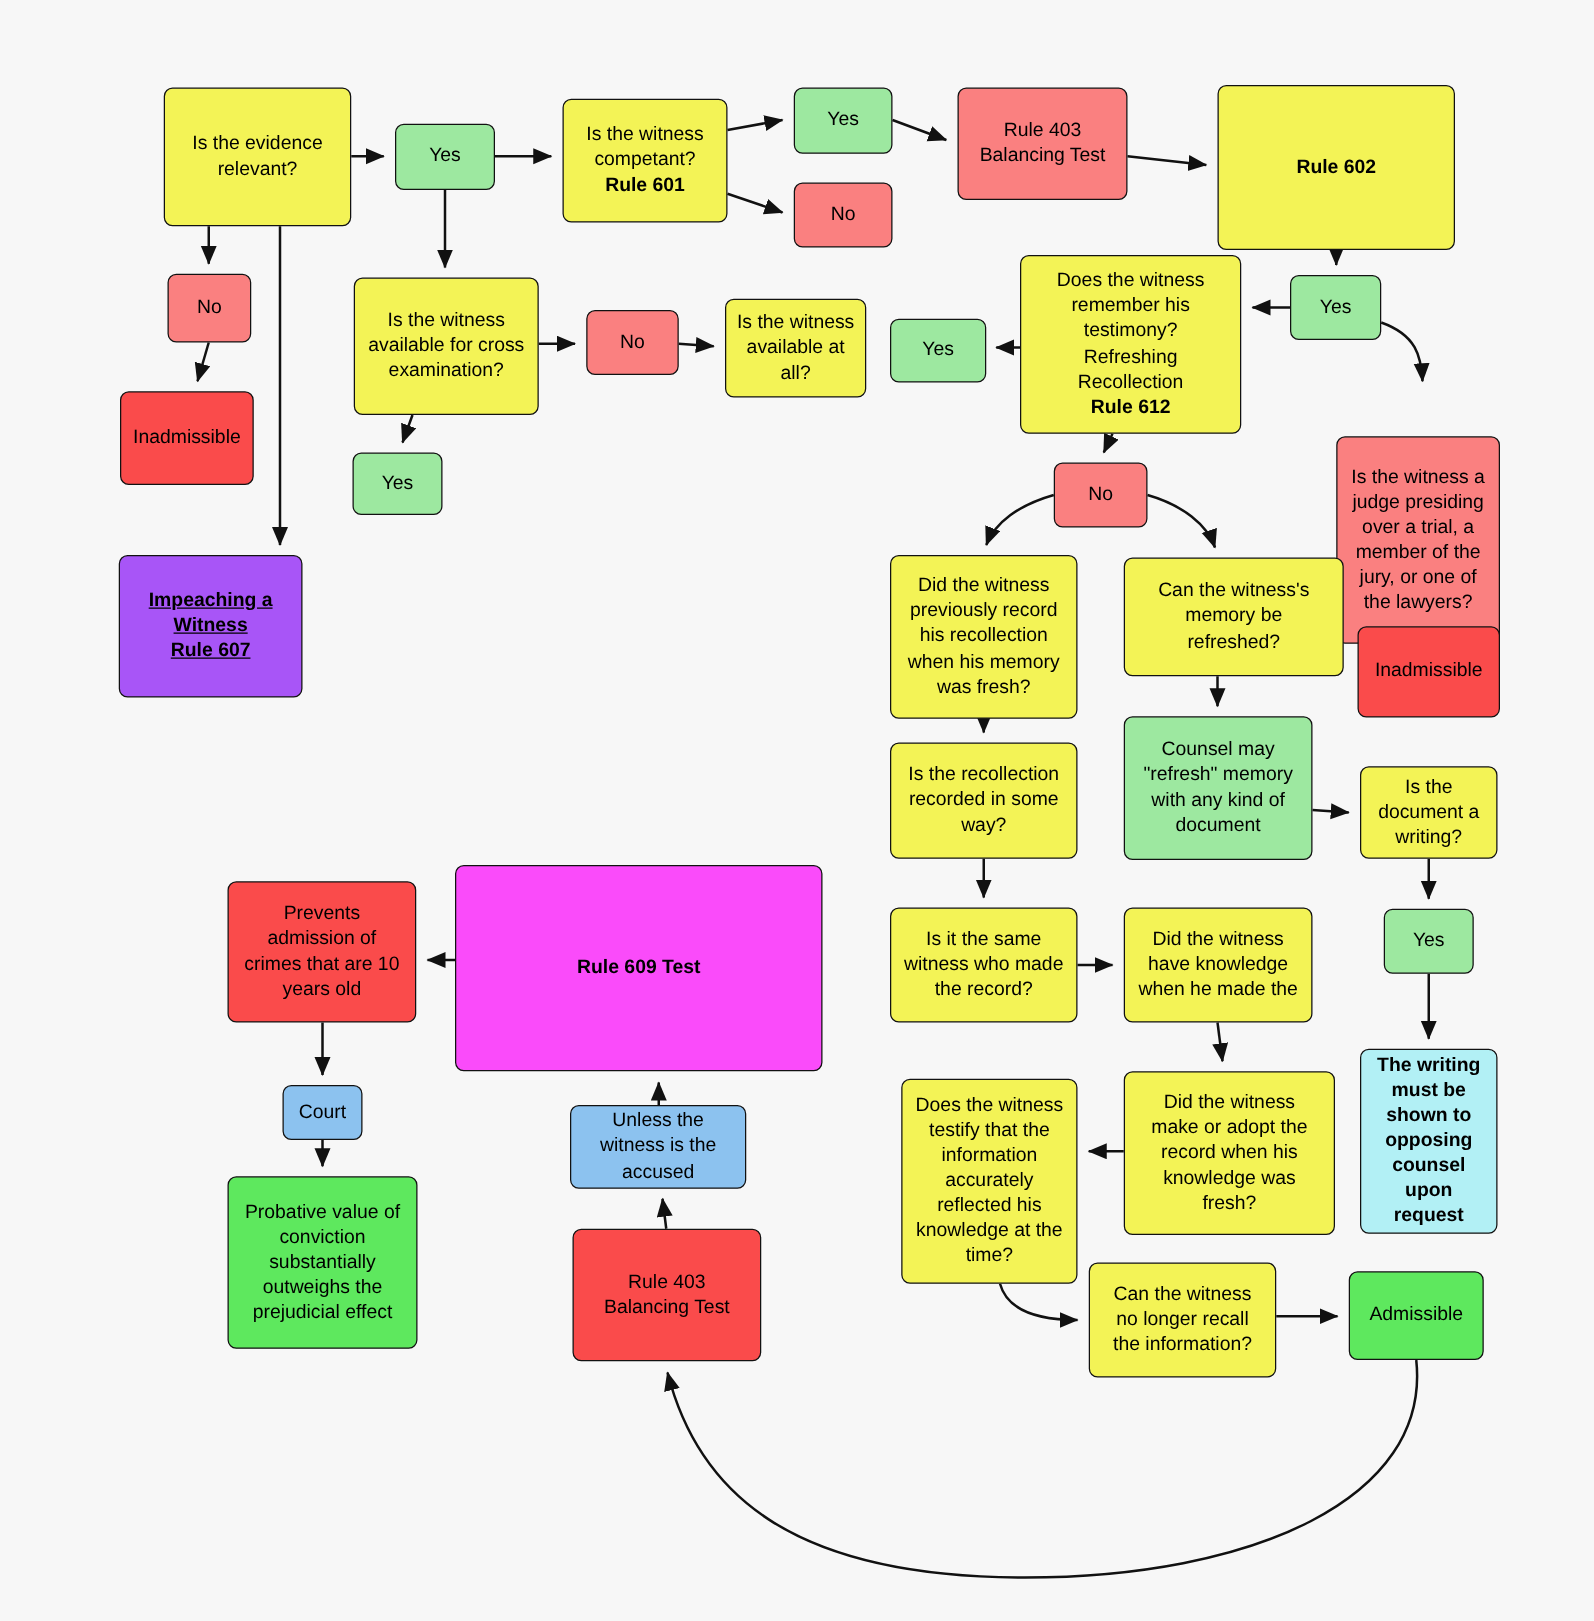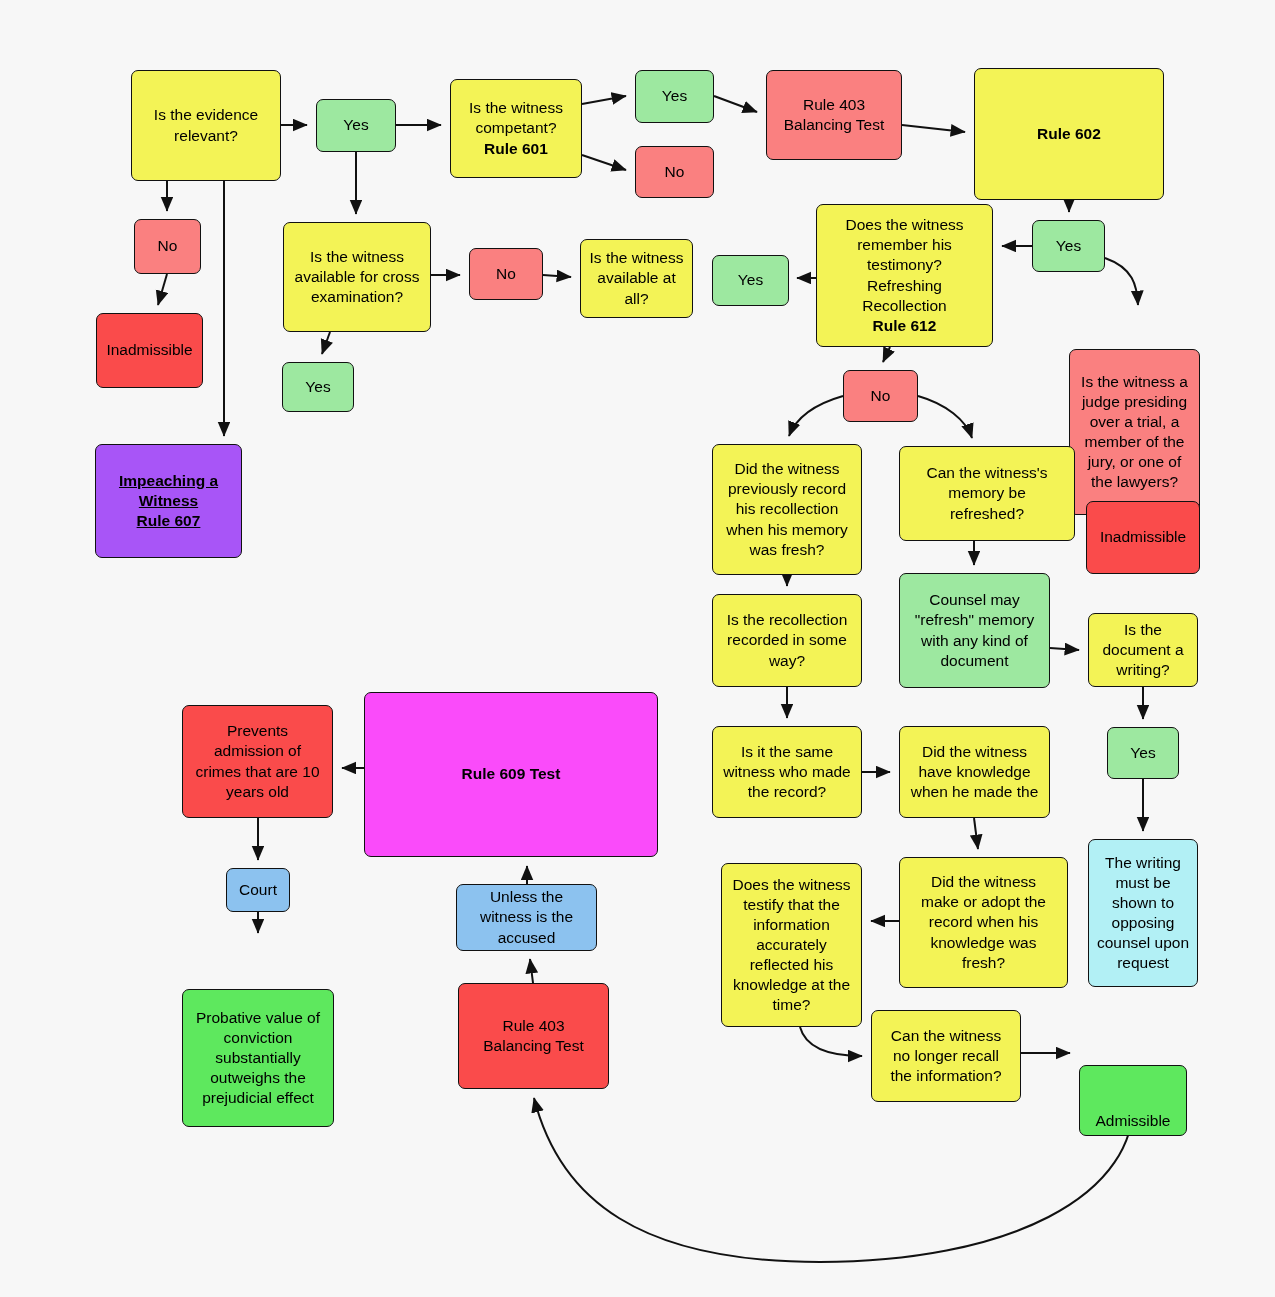--- a/index.html
+++ b/index.html
@@ -40,21 +40,21 @@
     padding: 4px 6px;
     white-space: pre-line;
     z-index: 2;
   }
   .node.bold { font-weight: bold; text-decoration: underline; }
   .fill-yellow   { background: #f3f356; }
   .fill-lgreen   { background: #9de8a0; }
   .fill-salmon   { background: #fa8080; }
   .fill-red      { background: #fa4b4b; }
   .fill-purple   { background: #a855f7; }
-  .fill-green    { background: #5ee85e; margin-top: 48px; }
+  .fill-green    { background: #5ee85e; }
   .fill-blue     { background: #8cc2ef; }
   .fill-cyan     { background: #b2f0f5; }
   .fill-magenta  { background: #fa4bfa; }
   .node .t-main   { display: block; }
   .node .t-rule   { display: block; font-weight: bold; }
 </style>
 </head>
 <body>
 
 <div id="chart">
@@ -210,30 +210,30 @@
 information
 accurately
 reflected his
 knowledge at the
 time?</span></div></div>
       <div class="node fill-yellow" style="left: 899px; top: 857px; width: 169px; height: 131px;"><div><span class="t-main">Did the witness
 make or adopt the
 record when his
 knowledge was
 fresh?</span></div></div>
-      <div class="node fill-cyan" style="left: 1088px; top: 839px; width: 110px; height: 148px;"><div><span class="t-main">The writing
+      <div class="node fill-cyan" style="left: 1088px; top: 839px; width: 110px; height: 148px; font-weight: bold;"><div><span class="t-main">The writing
 must be
 shown to
 opposing
 counsel upon
 request</span></div></div>
       <div class="node fill-yellow" style="left: 871px; top: 1010px; width: 150px; height: 92px;"><div><span class="t-main">Can the witness
 no longer recall
 the information?</span></div></div>
-      <div class="node fill-green" style="left: 1079px; top: 1017px; width: 108px; height: 71px; align-items: flex-end;"><div><span class="t-main">Admissible</span></div></div>
+      <div class="node fill-green" style="left: 1079px; top: 1017px; width: 108px; height: 71px;"><div><span class="t-main">Admissible</span></div></div>
       <div class="node fill-red" style="left: 182px; top: 705px; width: 151px; height: 113px;"><div><span class="t-main">Prevents
 admission of
 crimes that are 10
 years old</span></div></div>
       <div class="node fill-magenta" style="left: 364px; top: 692px; width: 294px; height: 165px;"><div><span class="t-rule">Rule 609 Test</span></div></div>
       <div class="node fill-blue" style="left: 226px; top: 868px; width: 64px; height: 44px;"><div><span class="t-main">Court</span></div></div>
       <div class="node fill-blue" style="left: 456px; top: 884px; width: 141px; height: 67px;"><div><span class="t-main">Unless the
 witness is the
 accused</span></div></div>
       <div class="node fill-green" style="left: 182px; top: 941px; width: 152px; height: 138px;"><div><span class="t-main">Probative value of

